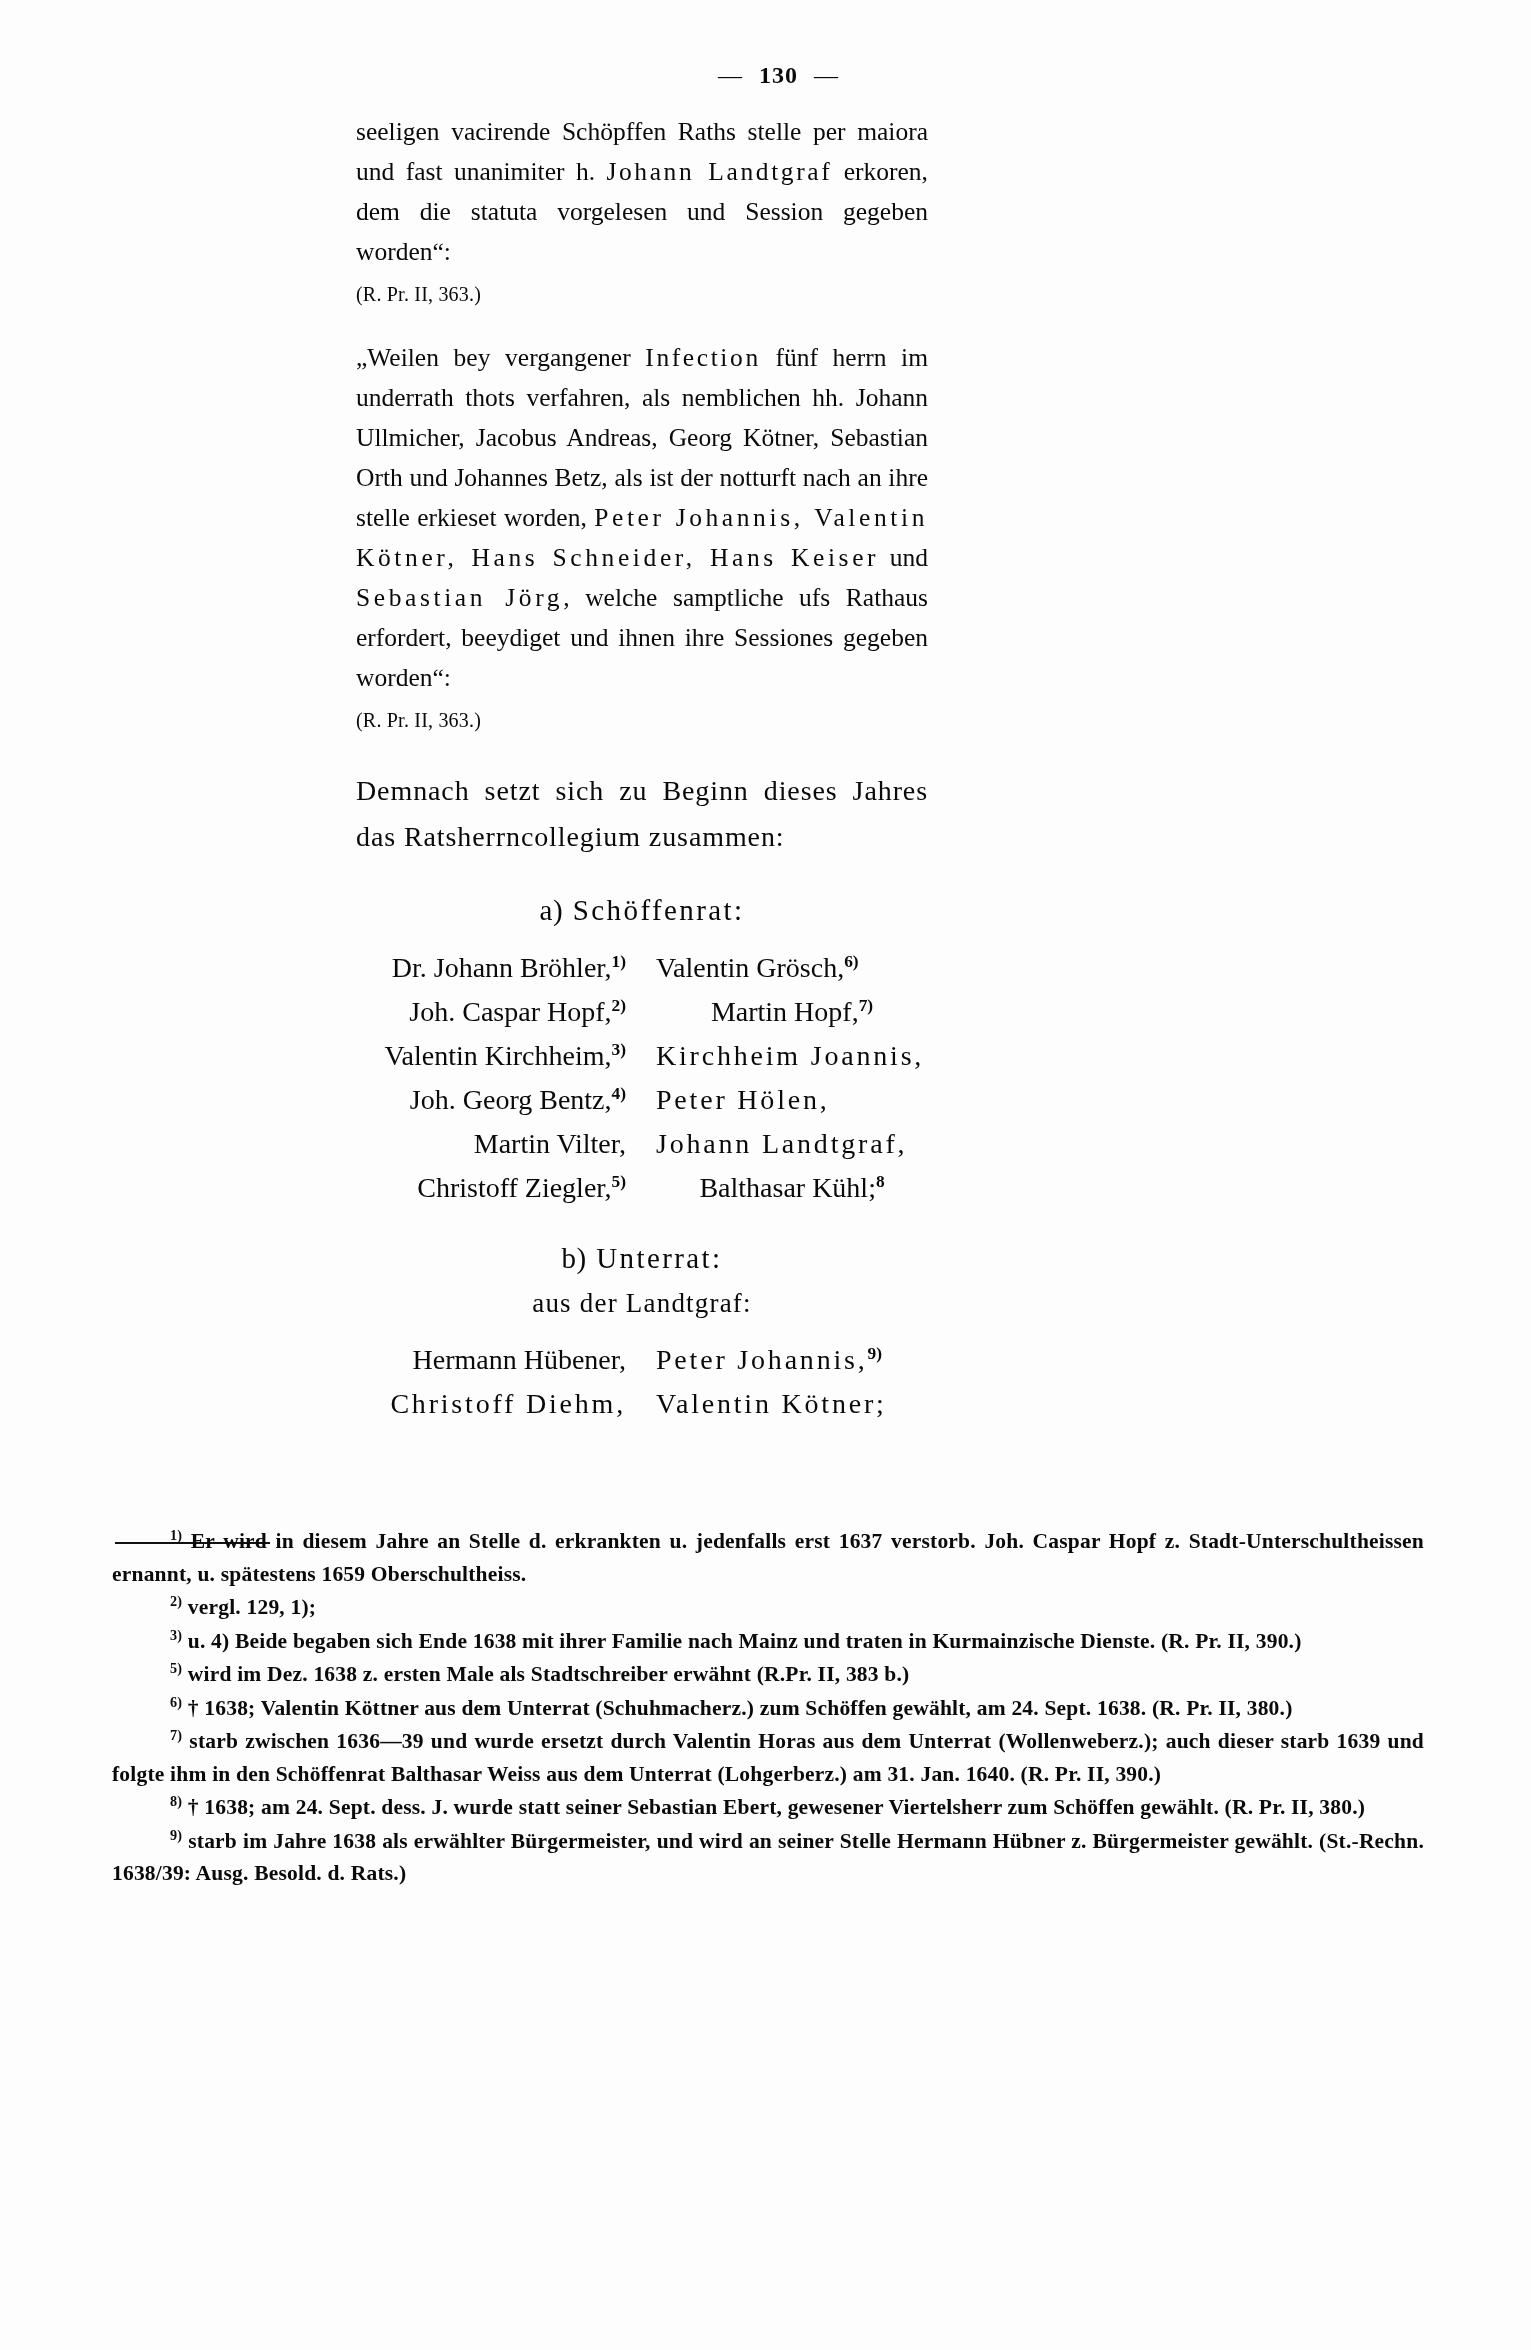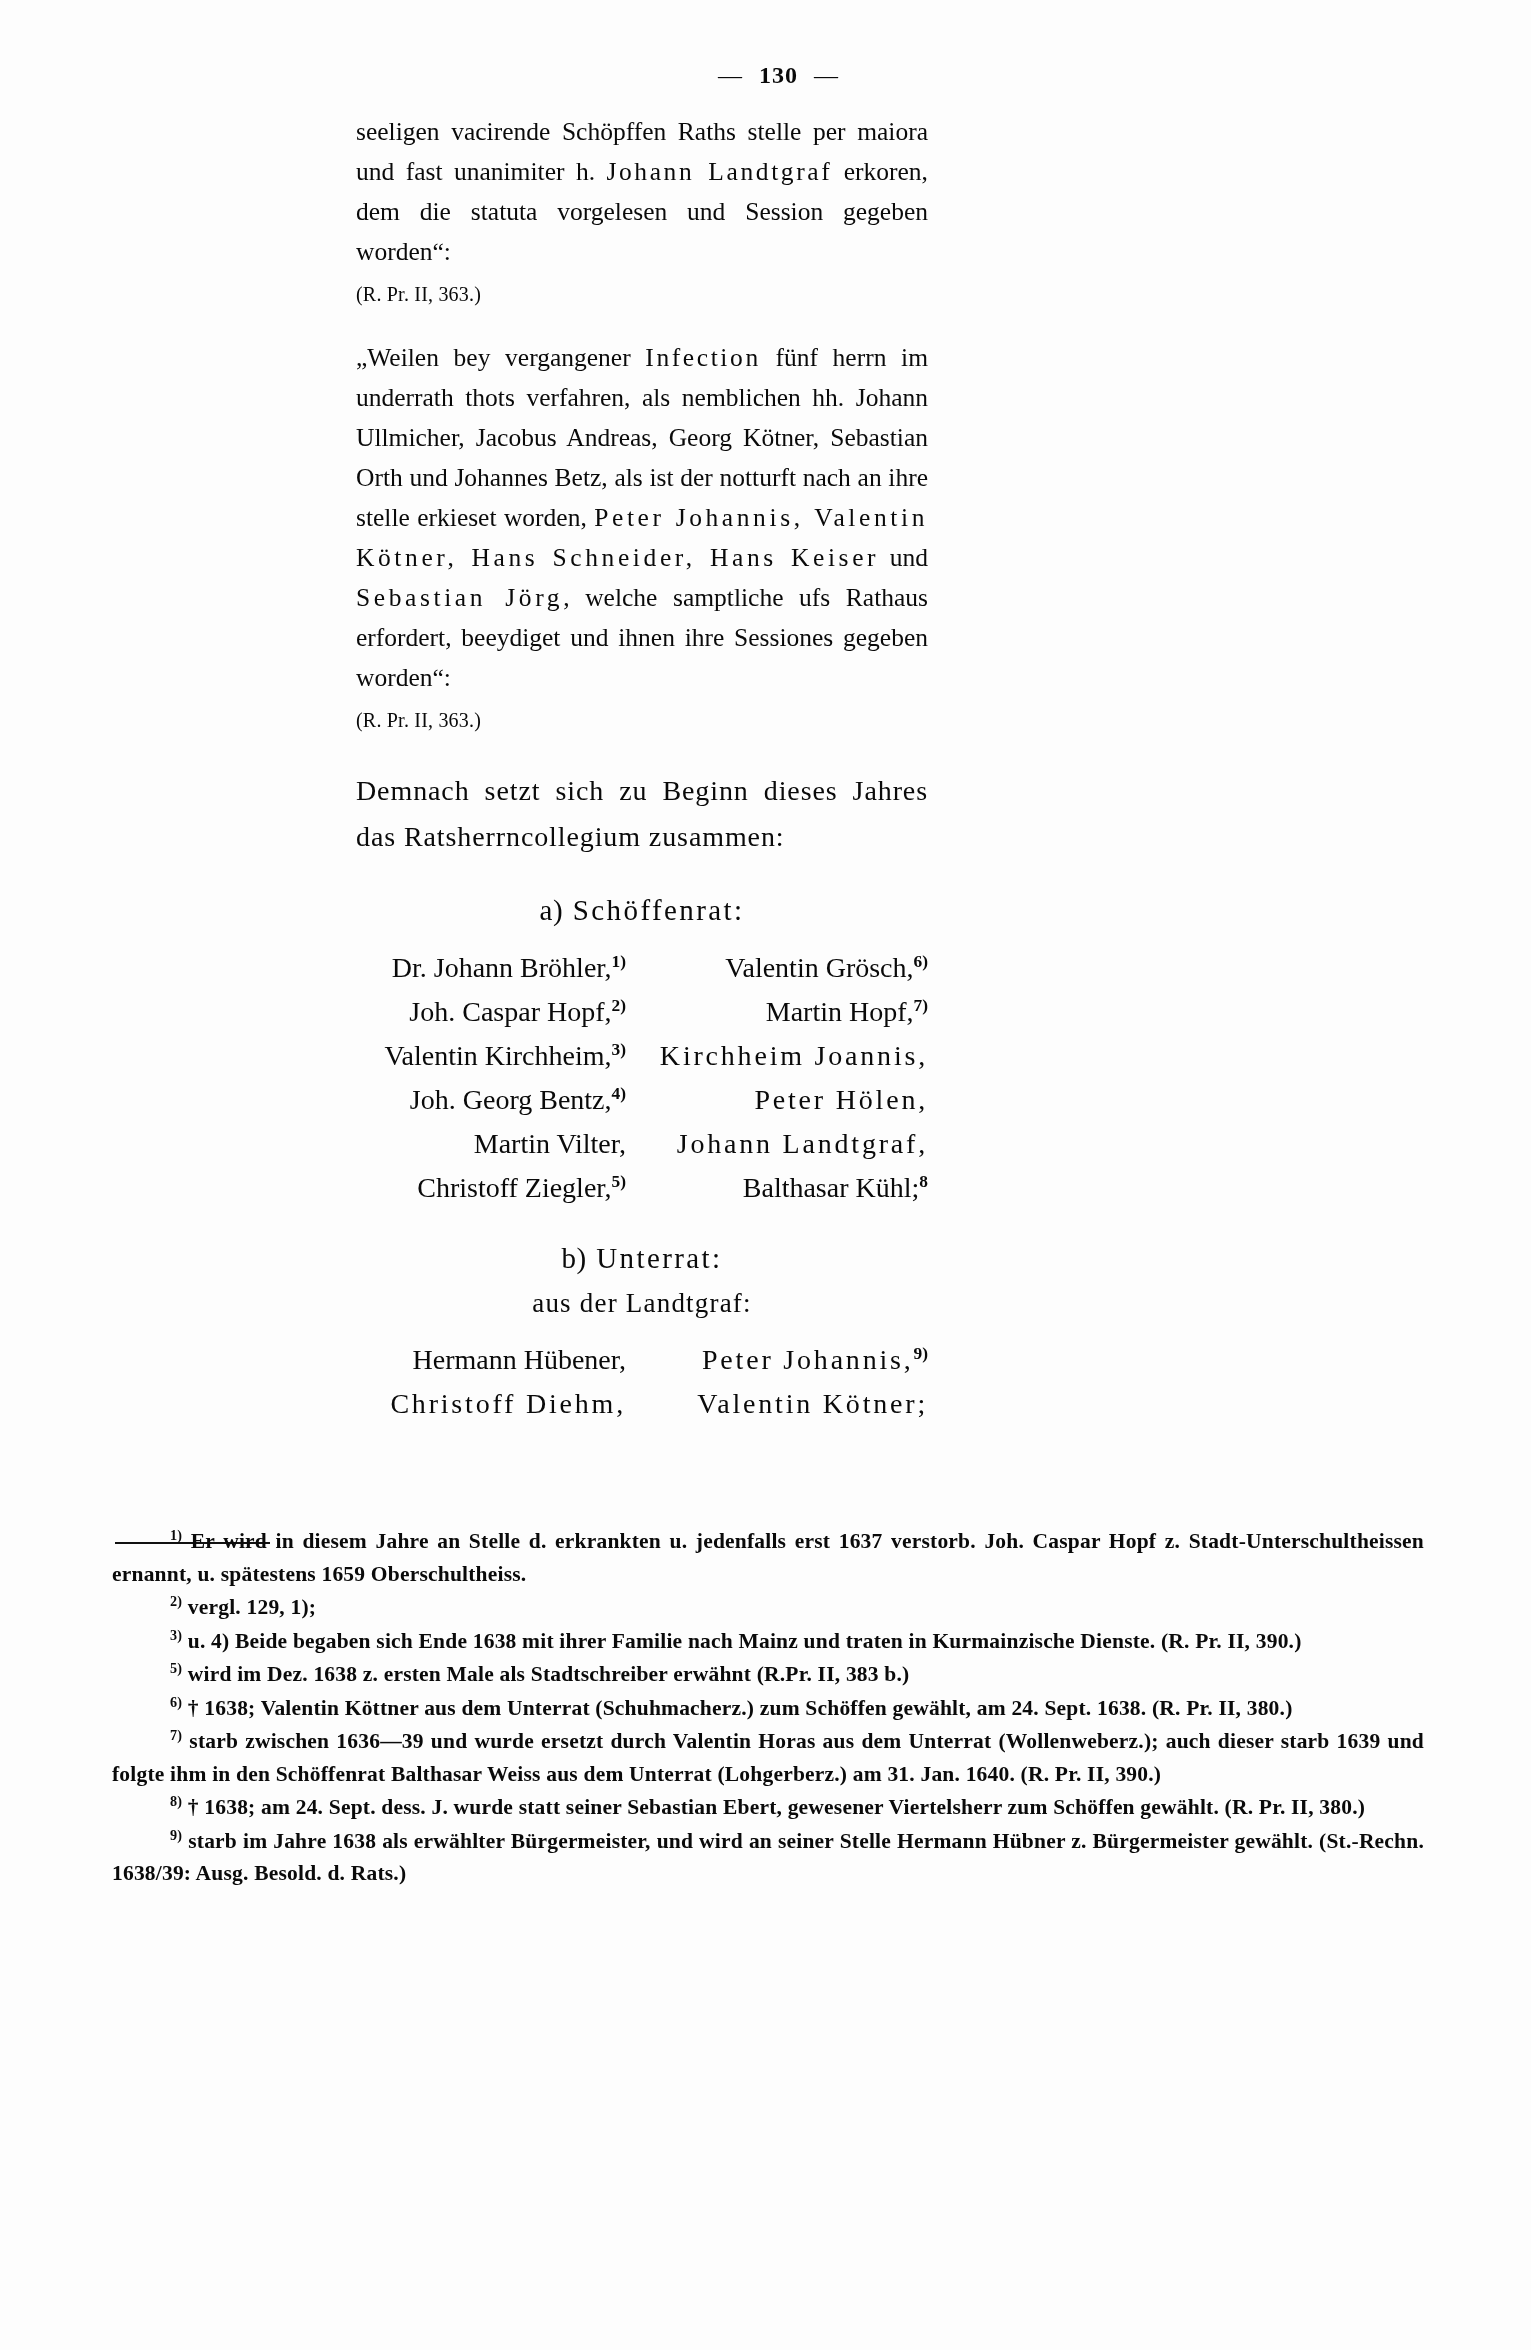--- a/index.html
+++ b/index.html
@@ -102,23 +102,23 @@
     border-collapse: collapse;
   }
   .names td {
     font-size: 28px;
     line-height: 44px;
     padding: 0;
     vertical-align: baseline;
     white-space: nowrap;
   }
   .names td.c1 { text-align: left;  width: 50%; }
-  .names td.c2 { text-align: right;  width: 50%; padding-left: 14px; }
+  .names td.c2 { text-align: left;  width: 50%; padding-left: 14px; }
   .names td.c1.r { text-align: right; padding-right: 16px; }
-  .names td.c2.ctr { }
+  .names td.c2.ctr { text-align: center; }
 
   .nm-sp { letter-spacing: 2.8px; }
   sup {
     font-size: 0.62em;
     vertical-align: super;
     line-height: 0;
     font-weight: 700;
   }
 
   .unterrat-names td {

